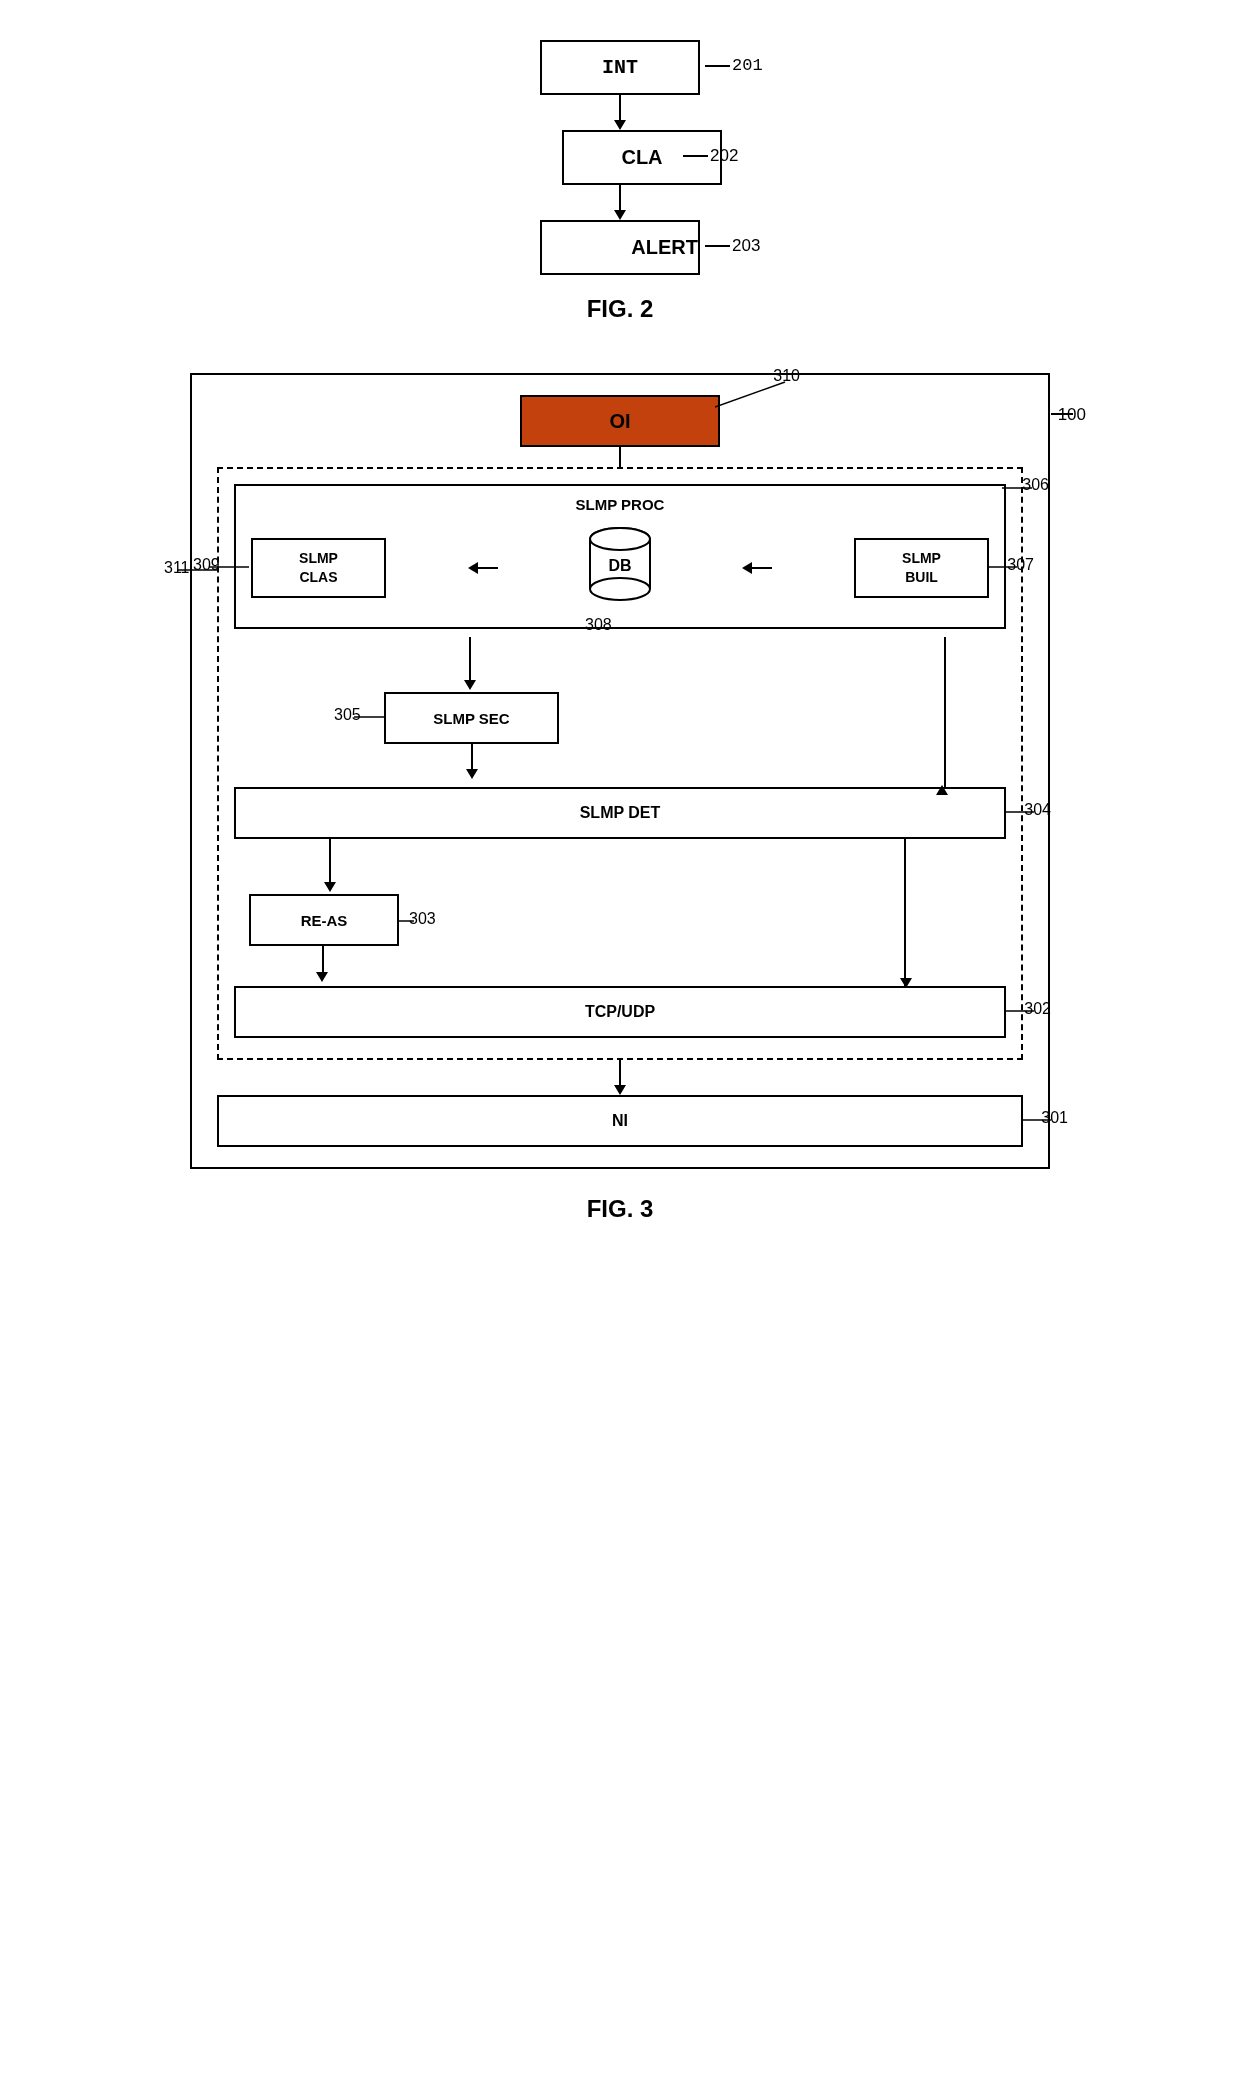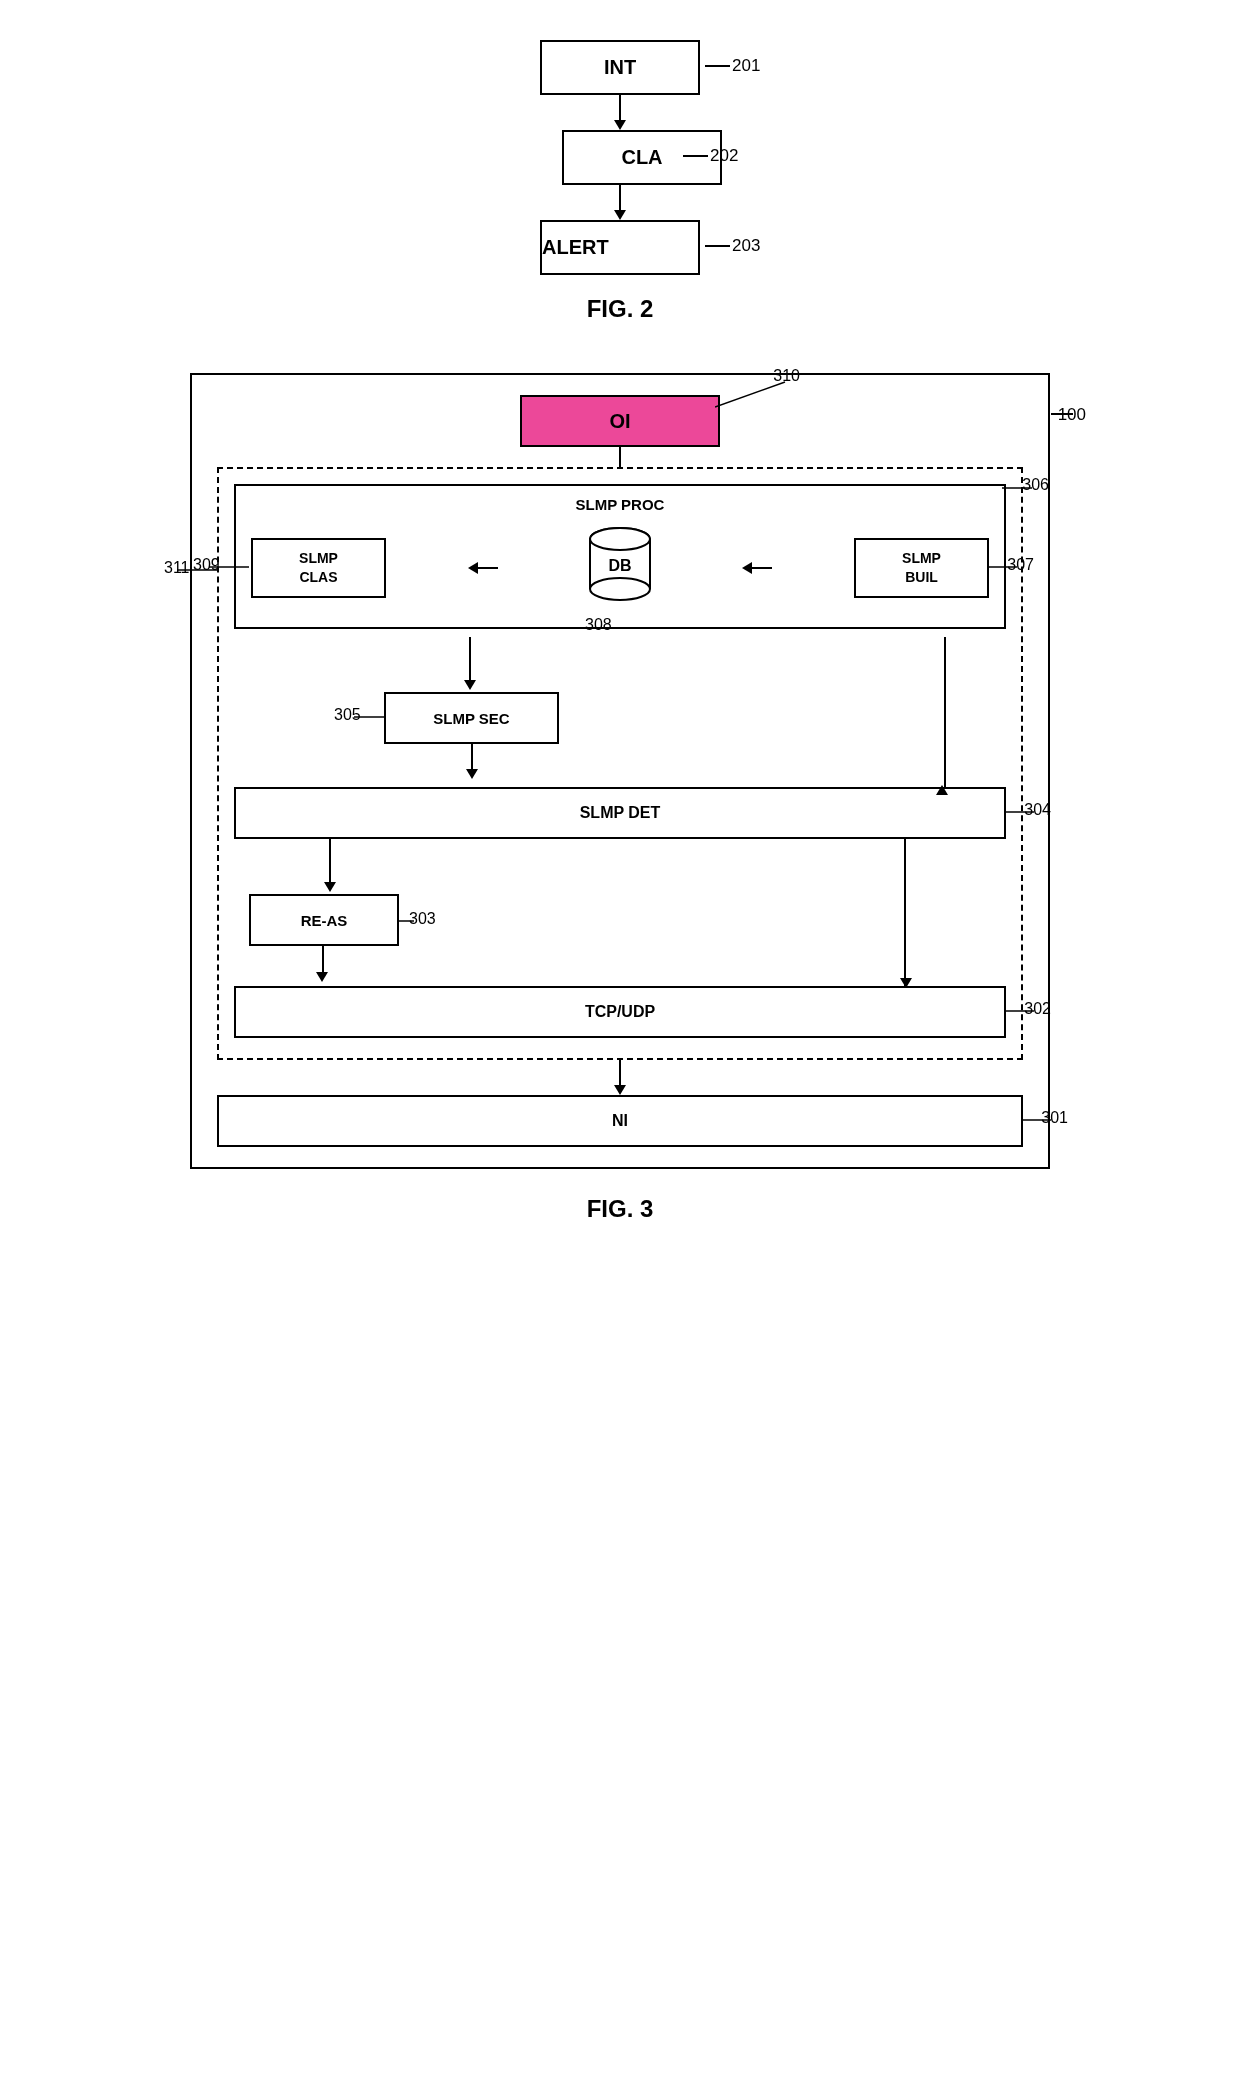--- a/index.html
+++ b/index.html
@@ -26,21 +26,21 @@
     flex-direction: column;
     align-items: center;
     padding: 40px 0;
   }
 </style>
 
 <div class="diagram-page">
 
   <div style="position:relative; width:400px; display:flex; flex-direction:column; align-items:center; margin-bottom:20px;">
 
-    <div style="position:relative; display:flex; align-items:center;">
+    <div style="position:relative; display:flex; align-items:center;font-family:Liberation Mono, monospace;">
       <div style="width:160px; height:55px; border:2px solid #000; display:flex; align-items:center; justify-content:center; font-size:20px; font-weight:bold; background:#fff;">
         <span>INT</span>
       </div>
       <div style="position:absolute; left:165px; top:25px; width:25px; height:2px; background:#000;"></div>
       <span style="position:absolute; left:192px; top:16px; font-size:17px;">201</span>
     </div>
 
     <div style="width:2px; height:25px; background:#000;"></div>
     <div style="width:0;height:0;border-left:6px solid transparent;border-right:6px solid transparent;border-top:10px solid #000;"></div>
 
@@ -49,41 +49,41 @@
         <span>CLA</span>
       </div>
       <div style="position:absolute; left:165px; top:25px; width:25px; height:2px; background:#000;"></div>
       <span style="position:absolute; left:192px; top:16px; font-size:17px;">202</span>
     </div>
 
     <div style="width:2px; height:25px; background:#000;"></div>
     <div style="width:0;height:0;border-left:6px solid transparent;border-right:6px solid transparent;border-top:10px solid #000;"></div>
 
     <div style="position:relative; display:flex; align-items:center;">
-      <div style="width:160px; height:55px; border:2px solid #000; display:flex; align-items:center; justify-content:flex-start; font-size:20px; font-weight:bold; background:#fff;">
+      <div style="width:160px; height:55px; border:2px solid #000; display:flex; align-items:center; justify-content:flex-end; font-size:20px; font-weight:bold; background:#fff;">
         <span>ALERT</span>
       </div>
       <div style="position:absolute; left:165px; top:25px; width:25px; height:2px; background:#000;"></div>
       <span style="position:absolute; left:192px; top:16px; font-size:17px;">203</span>
     </div>
 
   </div>
 
   <div style="font-size:24px; font-weight:bold; margin-bottom:50px;">FIG. 2</div>
 
   <div style="position:relative; width:860px;">
 
     <div style="border:2.5px solid #000; padding:20px 25px 20px 25px; position:relative; background:#fff;">
 
       <span style="position:absolute; right:-38px; top:30px; font-size:17px;">100</span>
       <div style="position:absolute; right:-25px; top:38px; width:22px; height:2px; background:#000;"></div>
 
       <div style="display:flex; justify-content:center; position:relative; margin-bottom:0;">
         <div style="position:relative;">
-          <div style="width:200px; height:52px; border:2px solid #000; display:flex; align-items:center; justify-content:center; font-size:20px; font-weight:bold; background:#ec4899;">OI</div>
+          <div style="width:200px; height:52px; border:2px solid #000; display:flex; align-items:center; justify-content:center; font-size:20px; font-weight:bold; background:#c2410c;">OI</div>
 
           <div style="position:absolute; right:-80px; top:-28px; font-size:16px;">310</div>
           <svg style="position:absolute; right:-70px; top:-18px;" width="75" height="35">
             <line x1="0" y1="30" x2="70" y2="5" stroke="black" stroke-width="1.5"></line>
           </svg>
         </div>
       </div>
 
       <div style="display:flex; justify-content:center;">
         <div style="width:2px; height:20px; background:#000;"></div>

